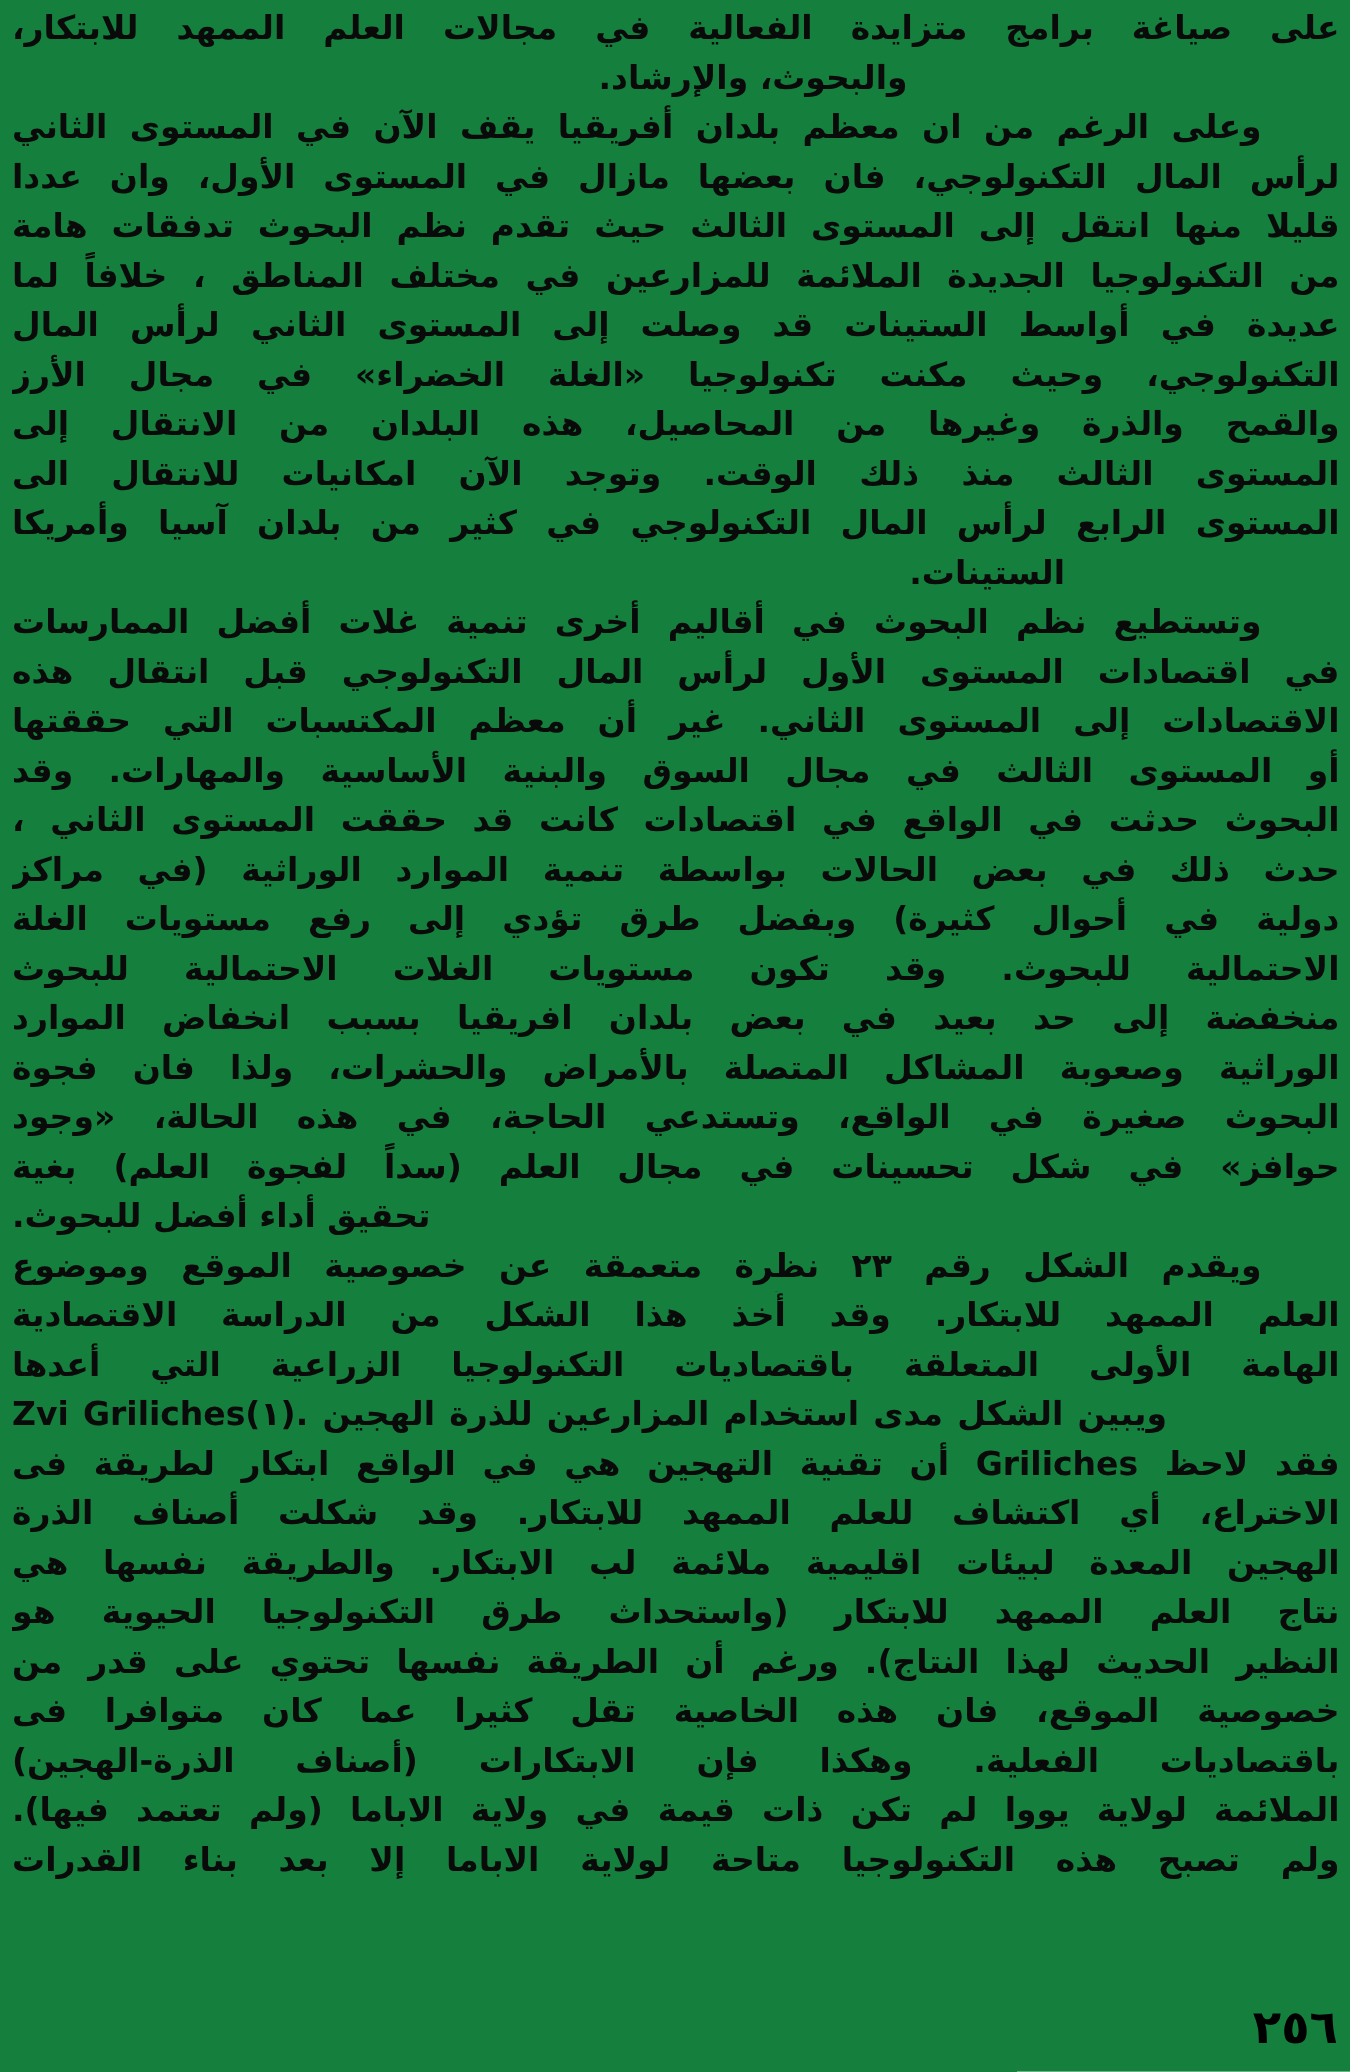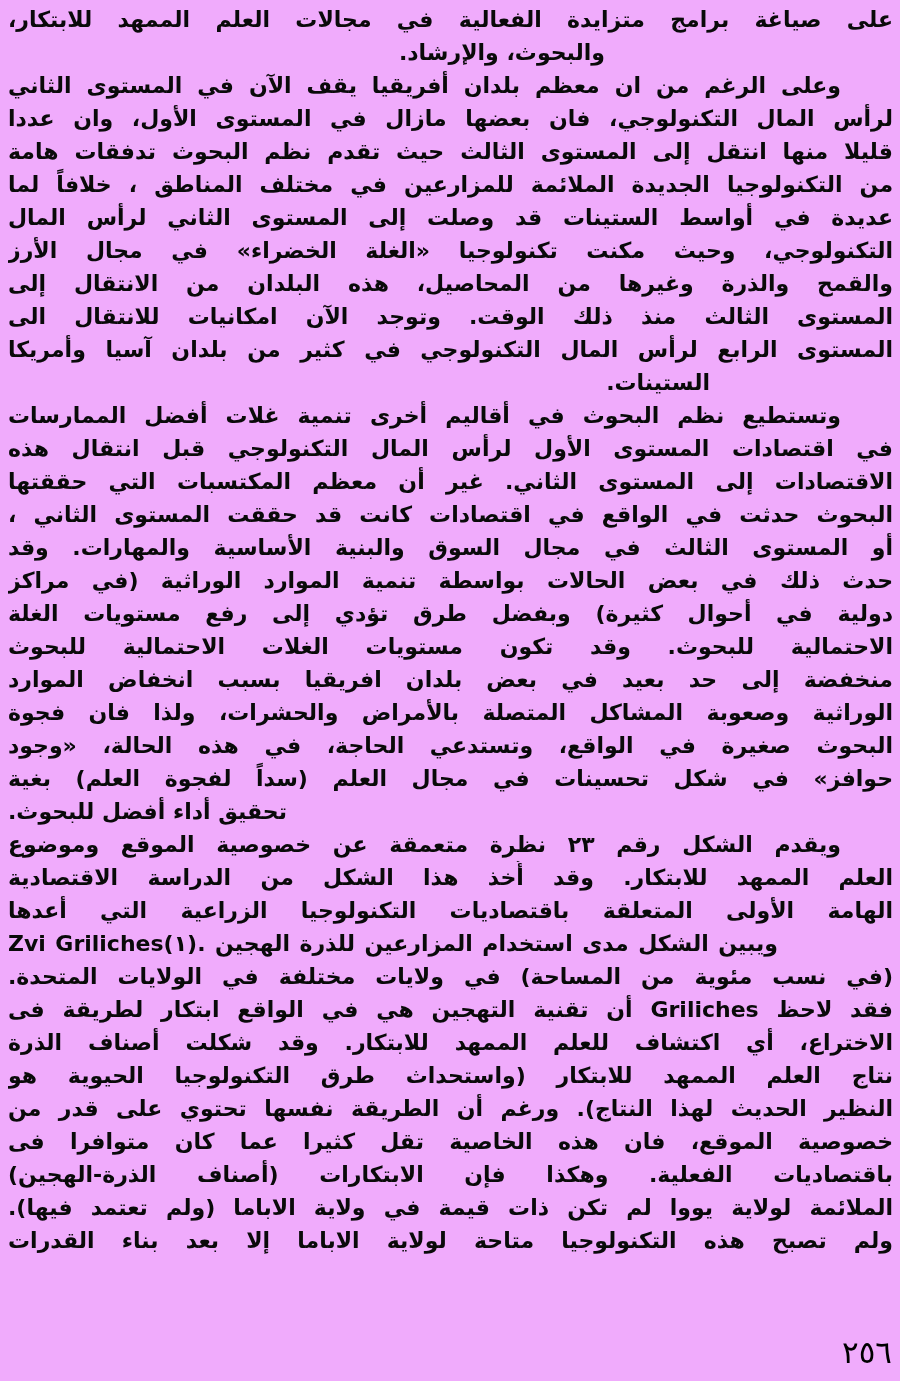--- a/index.html
+++ b/index.html
@@ -10,21 +10,21 @@
   body {
     width: 900px;
     height: 1381px;
     position: relative;
     overflow: hidden;
     font-family: "DejaVu Sans", sans-serif;
   }
   .page {
     position: absolute;
     inset: 0;
-    background: #f0abfc;
+    background: #15803d;
   }
   .text-block {
     position: absolute;
     top: 3px;
     left: 8px;
     right: 7px;
   }
   .line {
     direction: rtl;
     unicode-bidi: plaintext;
@@ -46,21 +46,21 @@
   .line.left {
     text-align: right;
     text-align-last: left;
   }
   .page-number {
     position: absolute;
     top: 1334px;
     right: 8px;
     direction: rtl;
     font-size: 31px;
-    font-weight: normal;
+    font-weight: bold;
     color: #000000;
     letter-spacing: 1px;
     margin-left: 28px;
   }
 </style>
 </head>
 <body>
 
 <div class="page">
   <div class="text-block" id="lines-root">
@@ -72,37 +72,37 @@
       <div class="line justify">من التكنولوجيا الجديدة الملائمة للمزارعين في مختلف المناطق ، خلافاً لما</div>
       <div class="line justify">عديدة في أواسط الستينات قد وصلت إلى المستوى الثاني لرأس المال</div>
       <div class="line justify">التكنولوجي، وحيث مكنت تكنولوجيا «الغلة الخضراء» في مجال الأرز</div>
       <div class="line justify">والقمح والذرة وغيرها من المحاصيل، هذه البلدان من الانتقال إلى</div>
       <div class="line justify">المستوى الثالث منذ ذلك الوقت. وتوجد الآن امكانيات للانتقال الى</div>
       <div class="line justify">المستوى الرابع لرأس المال التكنولوجي في كثير من بلدان آسيا وأمريكا</div>
       <div class="line right" style="padding-right: 183px;">الستينات.</div>
       <div class="line justify" style="padding-right: 52px;">وتستطيع نظم البحوث في أقاليم أخرى تنمية غلات أفضل الممارسات</div>
       <div class="line justify">في اقتصادات المستوى الأول لرأس المال التكنولوجي قبل انتقال هذه</div>
       <div class="line justify">الاقتصادات إلى المستوى الثاني. غير أن معظم المكتسبات التي حققتها</div>
+      <div class="line justify">أو المستوى الثالث في مجال السوق والبنية الأساسية والمهارات. وقد</div>
       <div class="line justify">البحوث حدثت في الواقع في اقتصادات كانت قد حققت المستوى الثاني ،</div>
-      <div class="line justify">أو المستوى الثالث في مجال السوق والبنية الأساسية والمهارات. وقد</div>
       <div class="line justify">حدث ذلك في بعض الحالات بواسطة تنمية الموارد الوراثية (في مراكز</div>
       <div class="line justify">دولية في أحوال كثيرة) وبفضل طرق تؤدي إلى رفع مستويات الغلة</div>
       <div class="line justify">الاحتمالية للبحوث. وقد تكون مستويات الغلات الاحتمالية للبحوث</div>
       <div class="line justify">منخفضة إلى حد بعيد في بعض بلدان افريقيا بسبب انخفاض الموارد</div>
       <div class="line justify">الوراثية وصعوبة المشاكل المتصلة بالأمراض والحشرات، ولذا فان فجوة</div>
       <div class="line justify">البحوث صغيرة في الواقع، وتستدعي الحاجة، في هذه الحالة، «وجود</div>
       <div class="line justify">حوافز» في شكل تحسينات في مجال العلم (سداً لفجوة العلم) بغية</div>
       <div class="line left">تحقيق أداء أفضل للبحوث.</div>
       <div class="line justify" style="padding-right: 52px;">ويقدم الشكل رقم ٢٣ نظرة متعمقة عن خصوصية الموقع وموضوع</div>
       <div class="line justify">العلم الممهد للابتكار. وقد أُخذ هذا الشكل من الدراسة الاقتصادية</div>
       <div class="line justify">الهامة الأولى المتعلقة باقتصاديات التكنولوجيا الزراعية التي أعدها</div>
       <div class="line justify" style="padding-right: 115px;">Zvi Griliches(١). ويبين الشكل مدى استخدام المزارعين للذرة الهجين</div>
-      <div class="line justify">(في نسب مئوية من المساحة) في ولايات مختلفة في الولايات المتحدة.</div>
       <div class="line justify">فقد لاحظ Griliches أن تقنية التهجين هي في الواقع ابتكار لطريقة فى</div>
       <div class="line justify">الاختراع، أي اكتشاف للعلم الممهد للابتكار. وقد شكلت أصناف الذرة</div>
+      <div class="line justify">الهجين المعدة لبيئات اقليمية ملائمة لب الابتكار. والطريقة نفسها هي</div>
       <div class="line justify">نتاج العلم الممهد للابتكار (واستحداث طرق التكنولوجيا الحيوية هو</div>
       <div class="line justify">النظير الحديث لهذا النتاج). ورغم أن الطريقة نفسها تحتوي على قدر من</div>
       <div class="line justify">خصوصية الموقع، فان هذه الخاصية تقل كثيرا عما كان متوافرا فى</div>
       <div class="line justify">باقتصاديات الفعلية. وهكذا فإن الابتكارات (أصناف الذرة-الهجين)</div>
       <div class="line justify">الملائمة لولاية يووا لم تكن ذات قيمة في ولاية الاباما (ولم تعتمد فيها).</div>
       <div class="line justify">ولم تصبح هذه التكنولوجيا متاحة لولاية الاباما إلا بعد بناء القدرات</div>
     </div>
   <div class="page-number">٢٥٦</div>
 </div>
 

